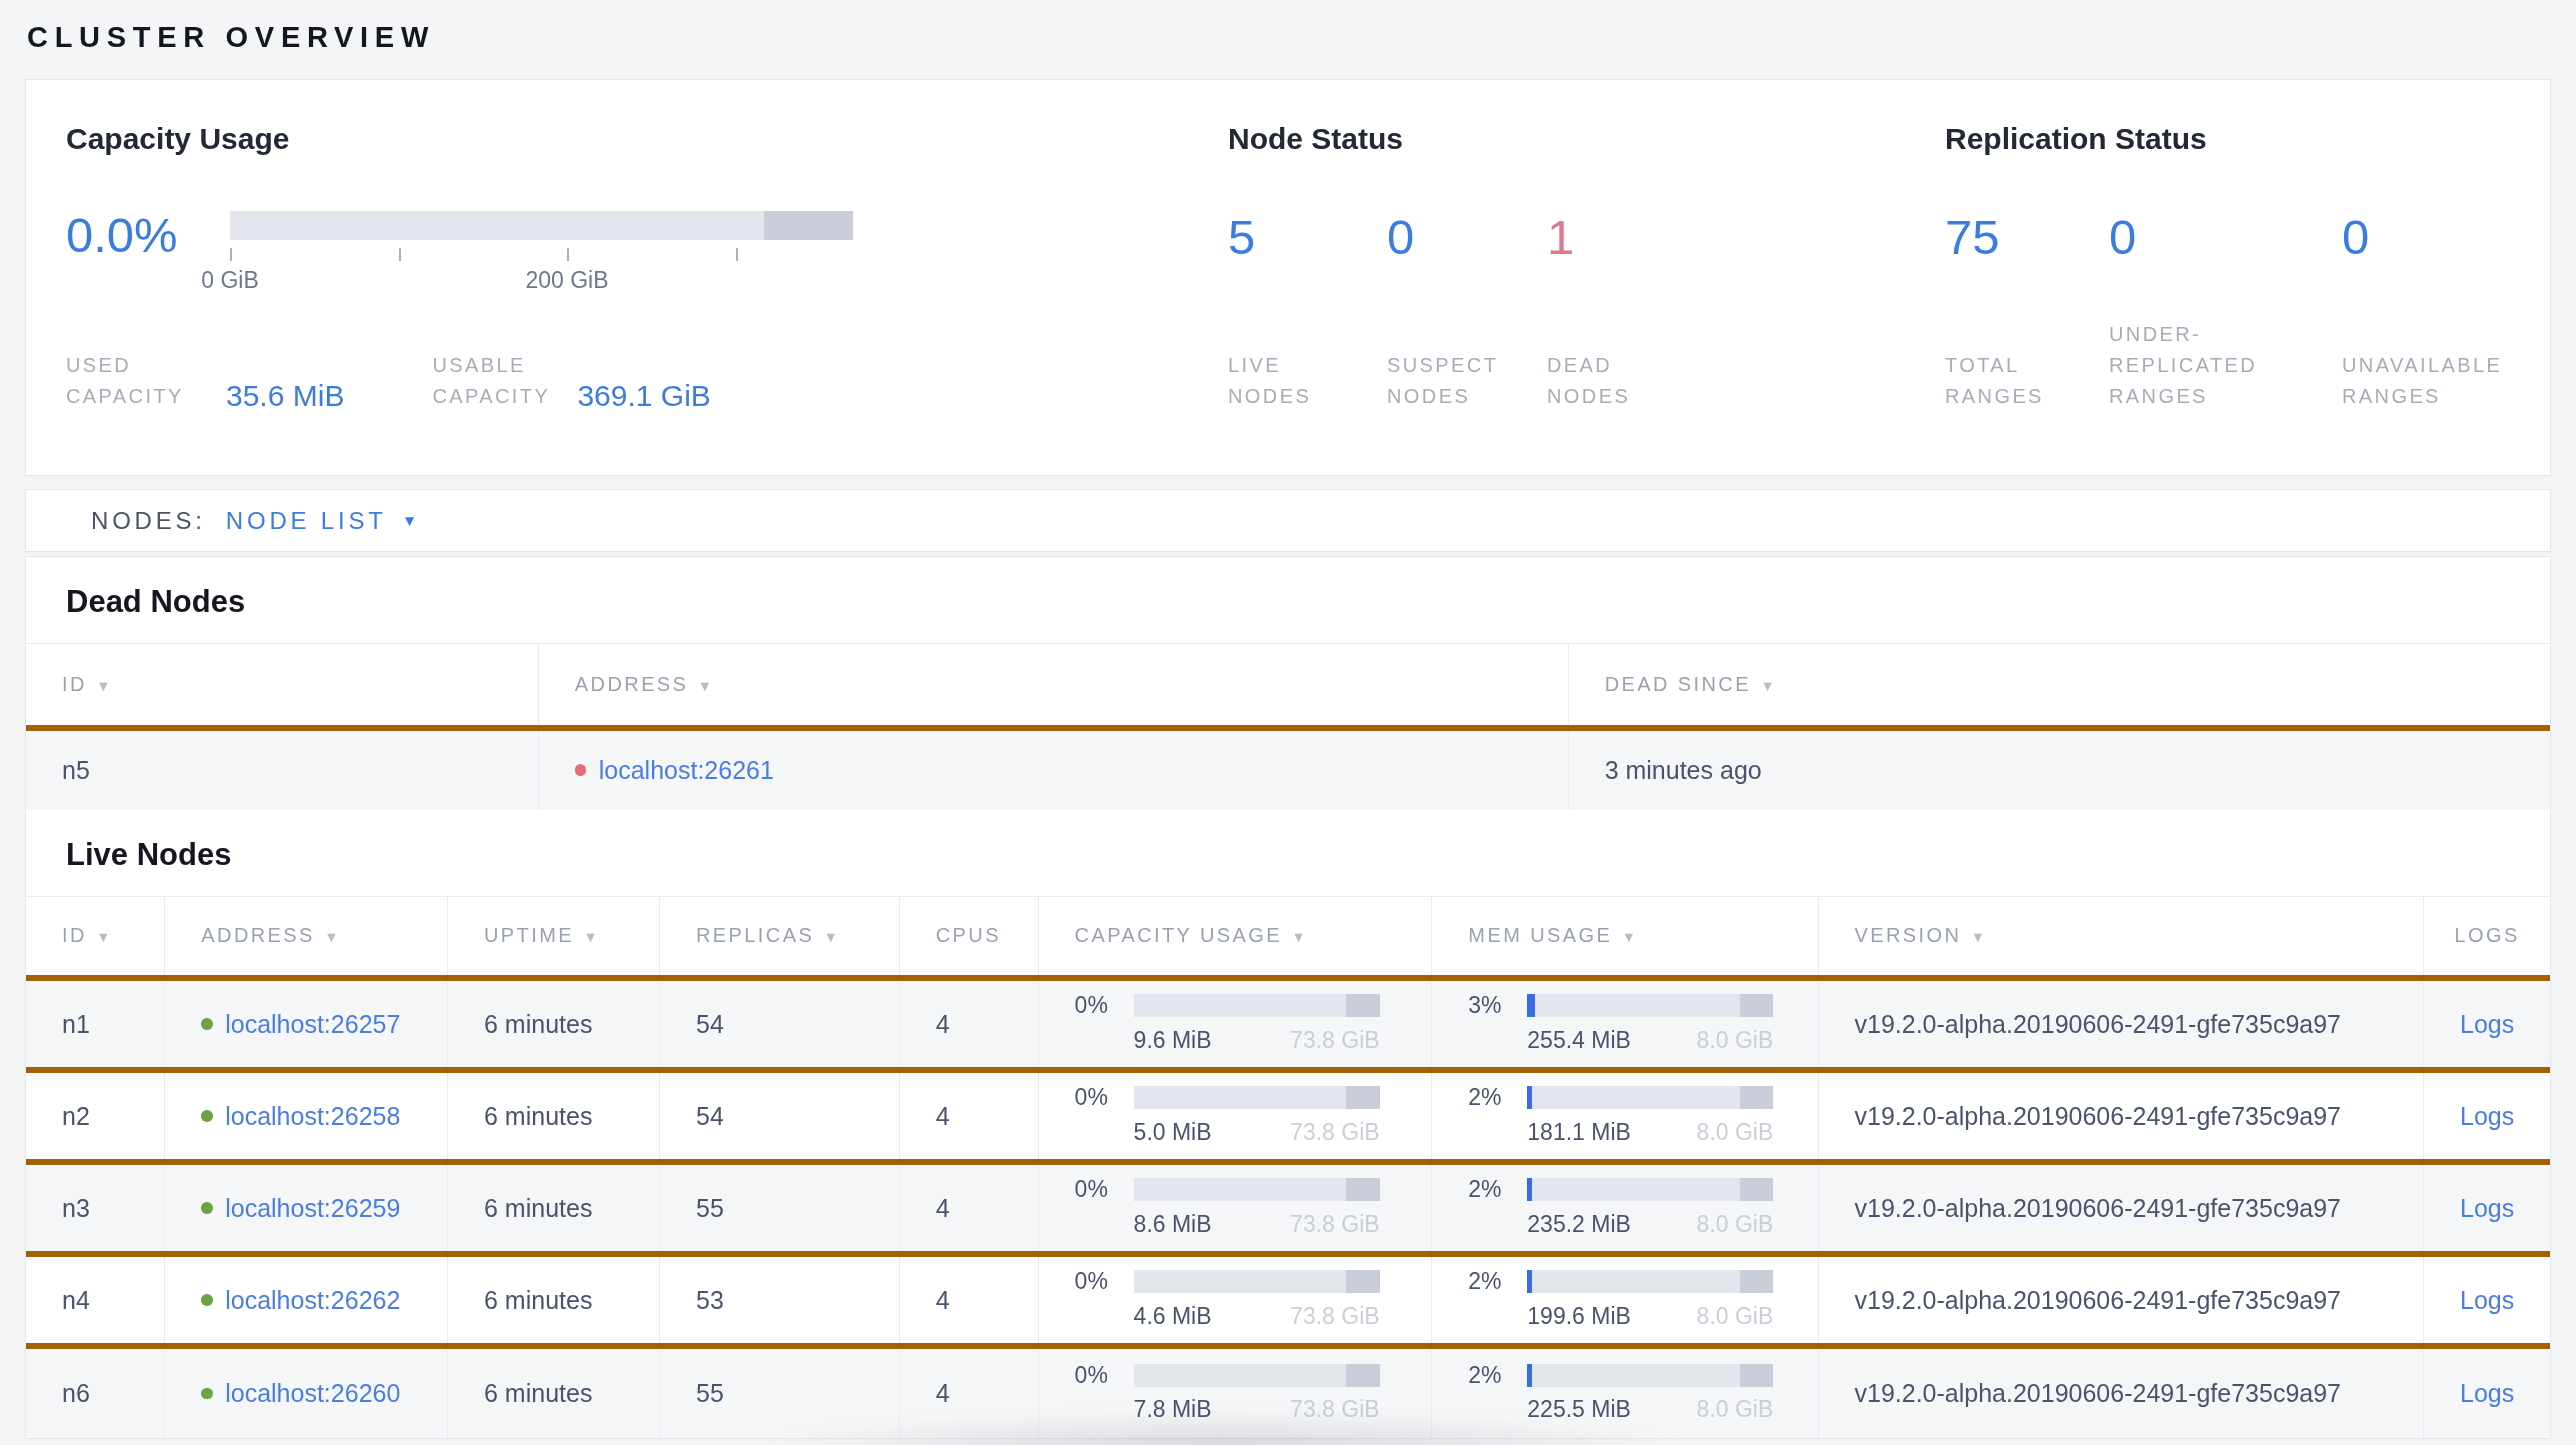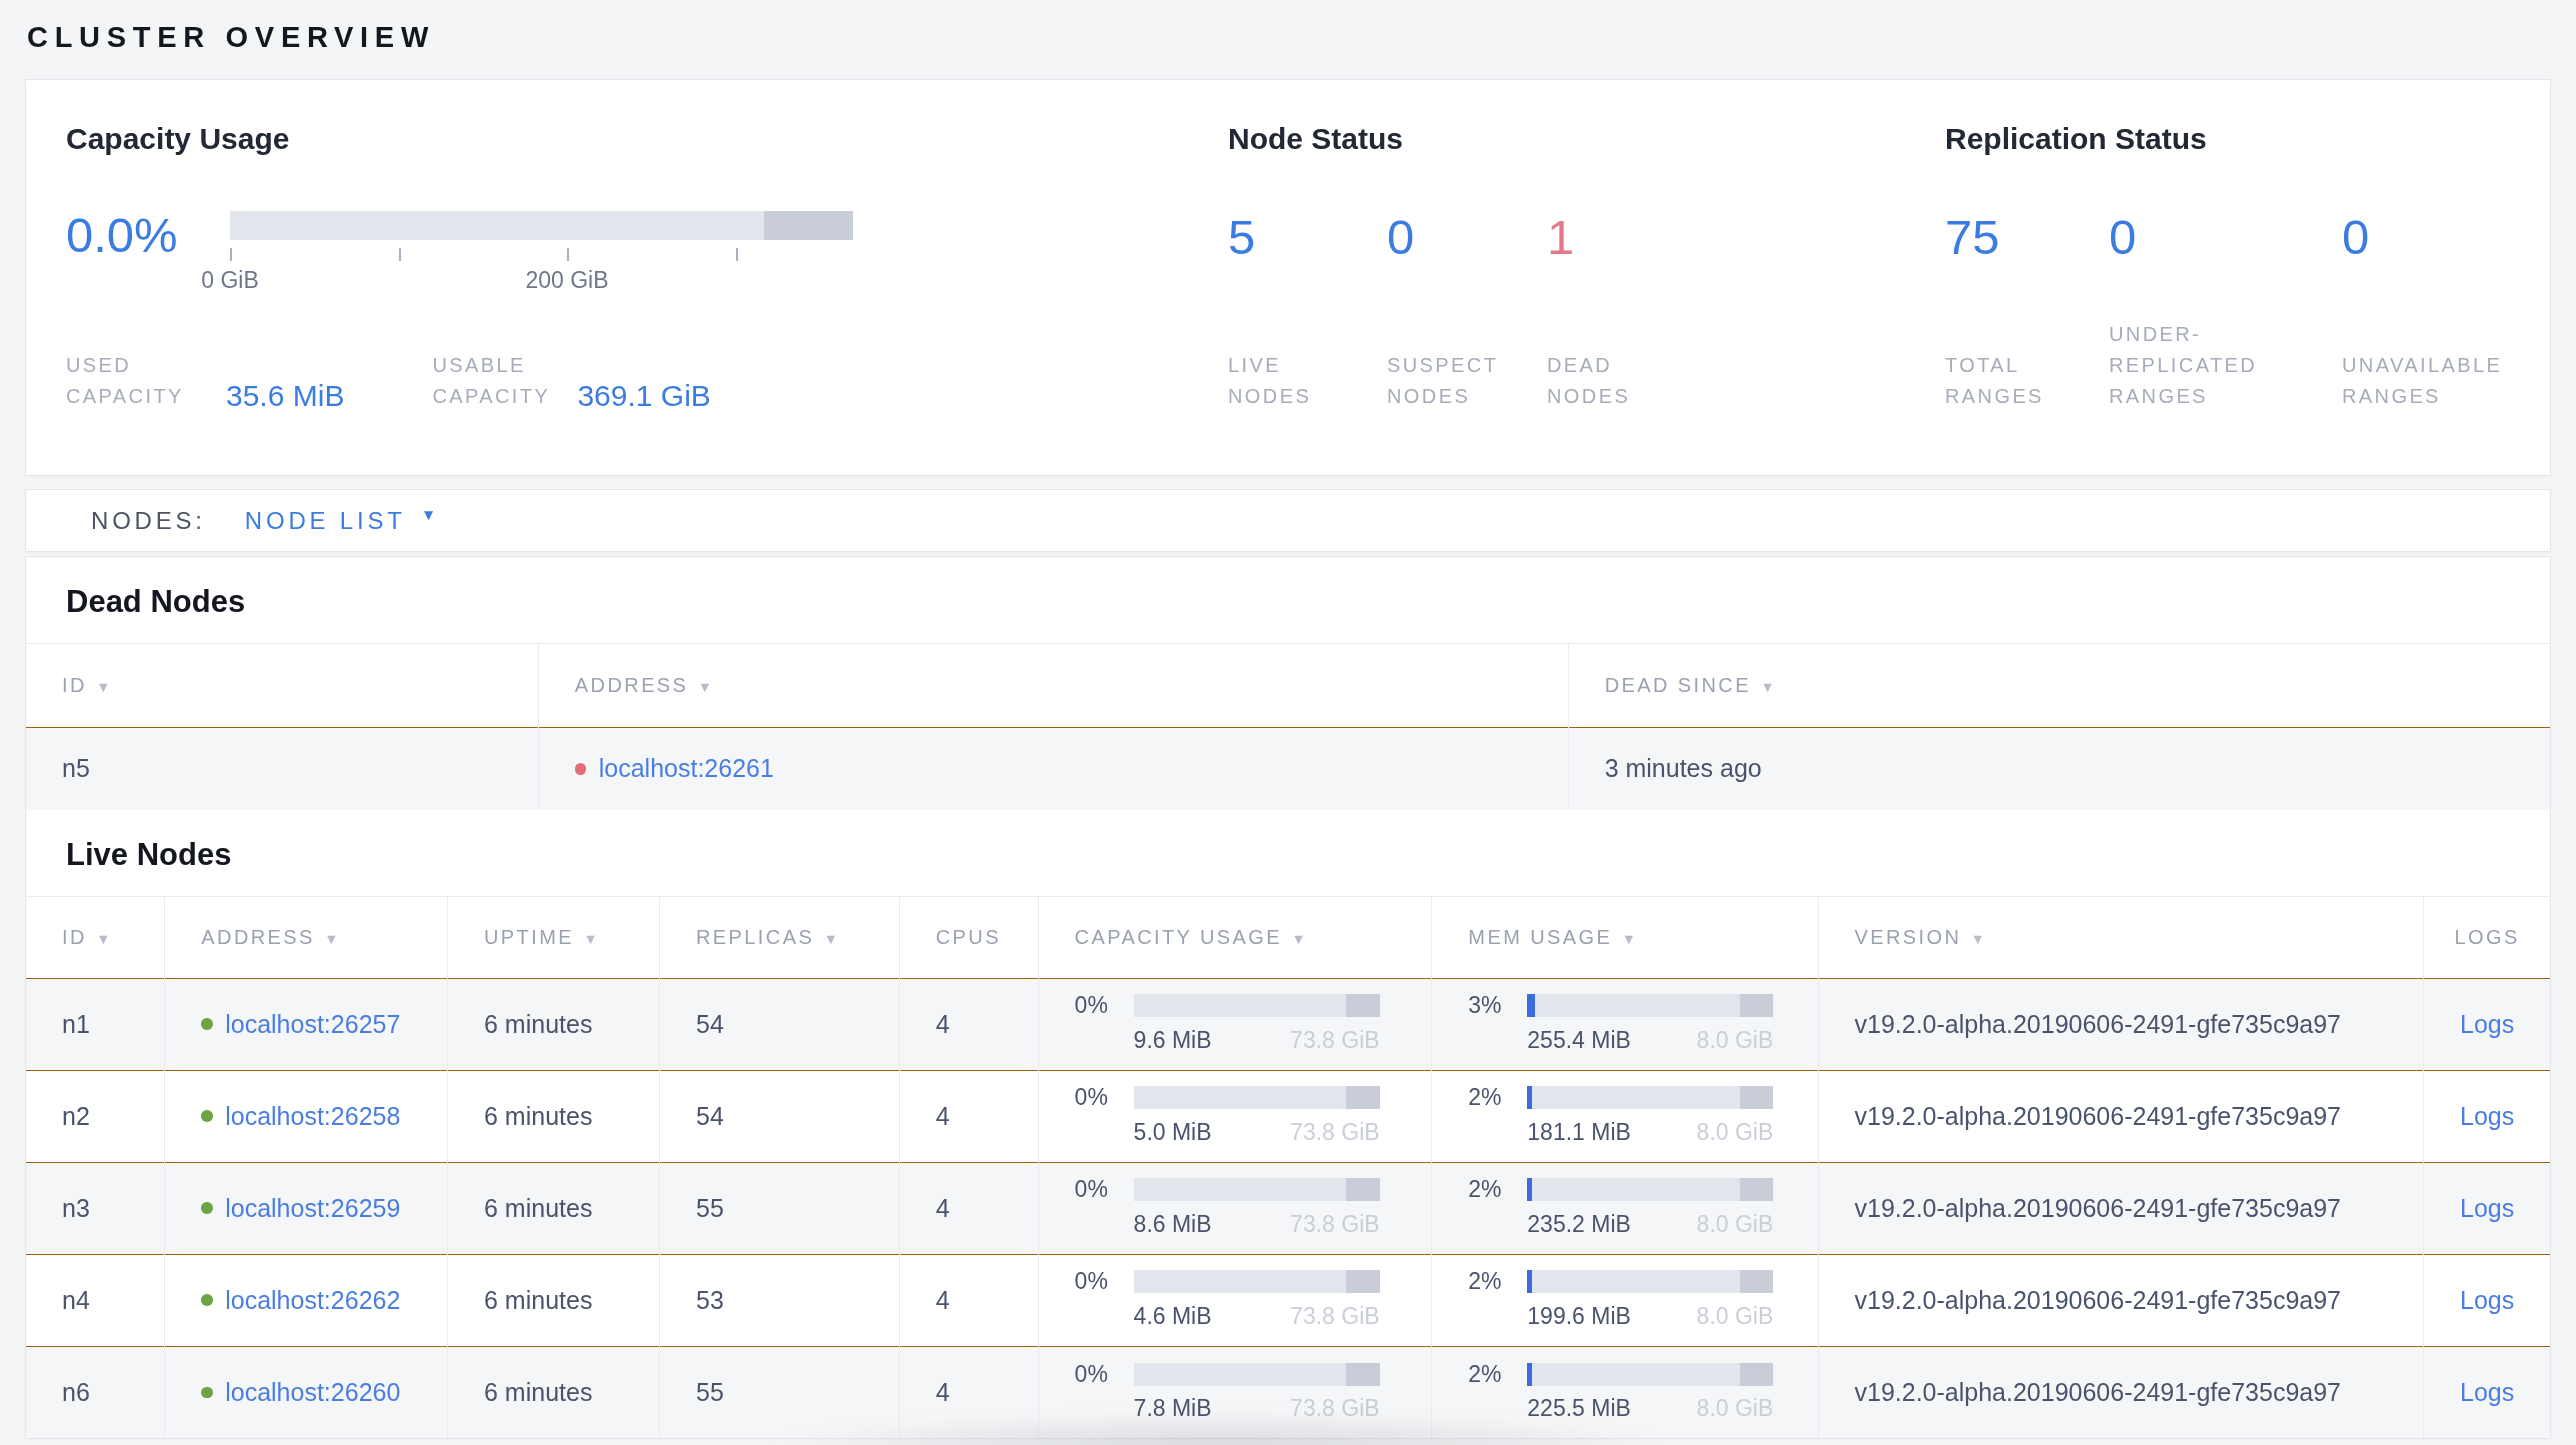--- a/index.html
+++ b/index.html
@@ -64,37 +64,37 @@
   .sec-repl .stat:nth-child(1) .stat-label { width:115px; }
   .sec-repl .stat:nth-child(2) .stat-label { width:205px; }
   .sec-repl .stat:nth-child(3) .stat-label { width:201px; }
 
   
   .view-bar {
     margin-top:13.4px; height:63px;
     display:flex; align-items:center; padding-left:65px;
   }
   .view-label { font-size:24px; letter-spacing:3.8px; color:#4b5365; }
-  .view-select { display:flex; margin-left:39px; cursor:pointer; }
+  .view-select { display:flex; align-items:center; margin-left:20px; cursor:pointer; }
   .view-value { font-size:24px; letter-spacing:3.8px; color:#3a7ce0; }
   .view-caret { font-size:15.3px; color:#3a7ce0; margin-left:15.3px; line-height:1; }
 
   
   .main-card { margin-top:3.8px; margin-bottom:0; }
   .tbl-heading { font-size:31px; font-weight:700; color:#141720; padding:27px 0 23px 40px; }
   table { width:100%; border-collapse:collapse; table-layout:fixed; border-top:1px solid #e9ebee; }
   th {
     font-size:20px; font-weight:400; letter-spacing:2.4px; color:#9aa1af;
     text-align:left; text-transform:uppercase; white-space:nowrap;
   }
   .sort { font-size:14.3px; color:#b6bcc8; margin-left:9.5px; }
   td { font-size:25px; color:#49536b; }
   th, td { border-left:1px solid #e9ebee; padding-left:36px; }
   th:first-child, td:first-child { border-left:none; }
-  tbody tr { border-top:1px solid #a16207; }
+  tbody tr { border-top:6px solid #a16207; }
   tbody tr:nth-child(odd) { background:#f5f6f7; }
 
   
   .dead-table th { height:84px; }
   .dead-table td { height:82px; }
   .dead-table col.c-id { width:20.3%; }
   .dead-table col.c-addr { width:40.8%; }
   .dead-table col.c-since { width:38.9%; }
 
   

